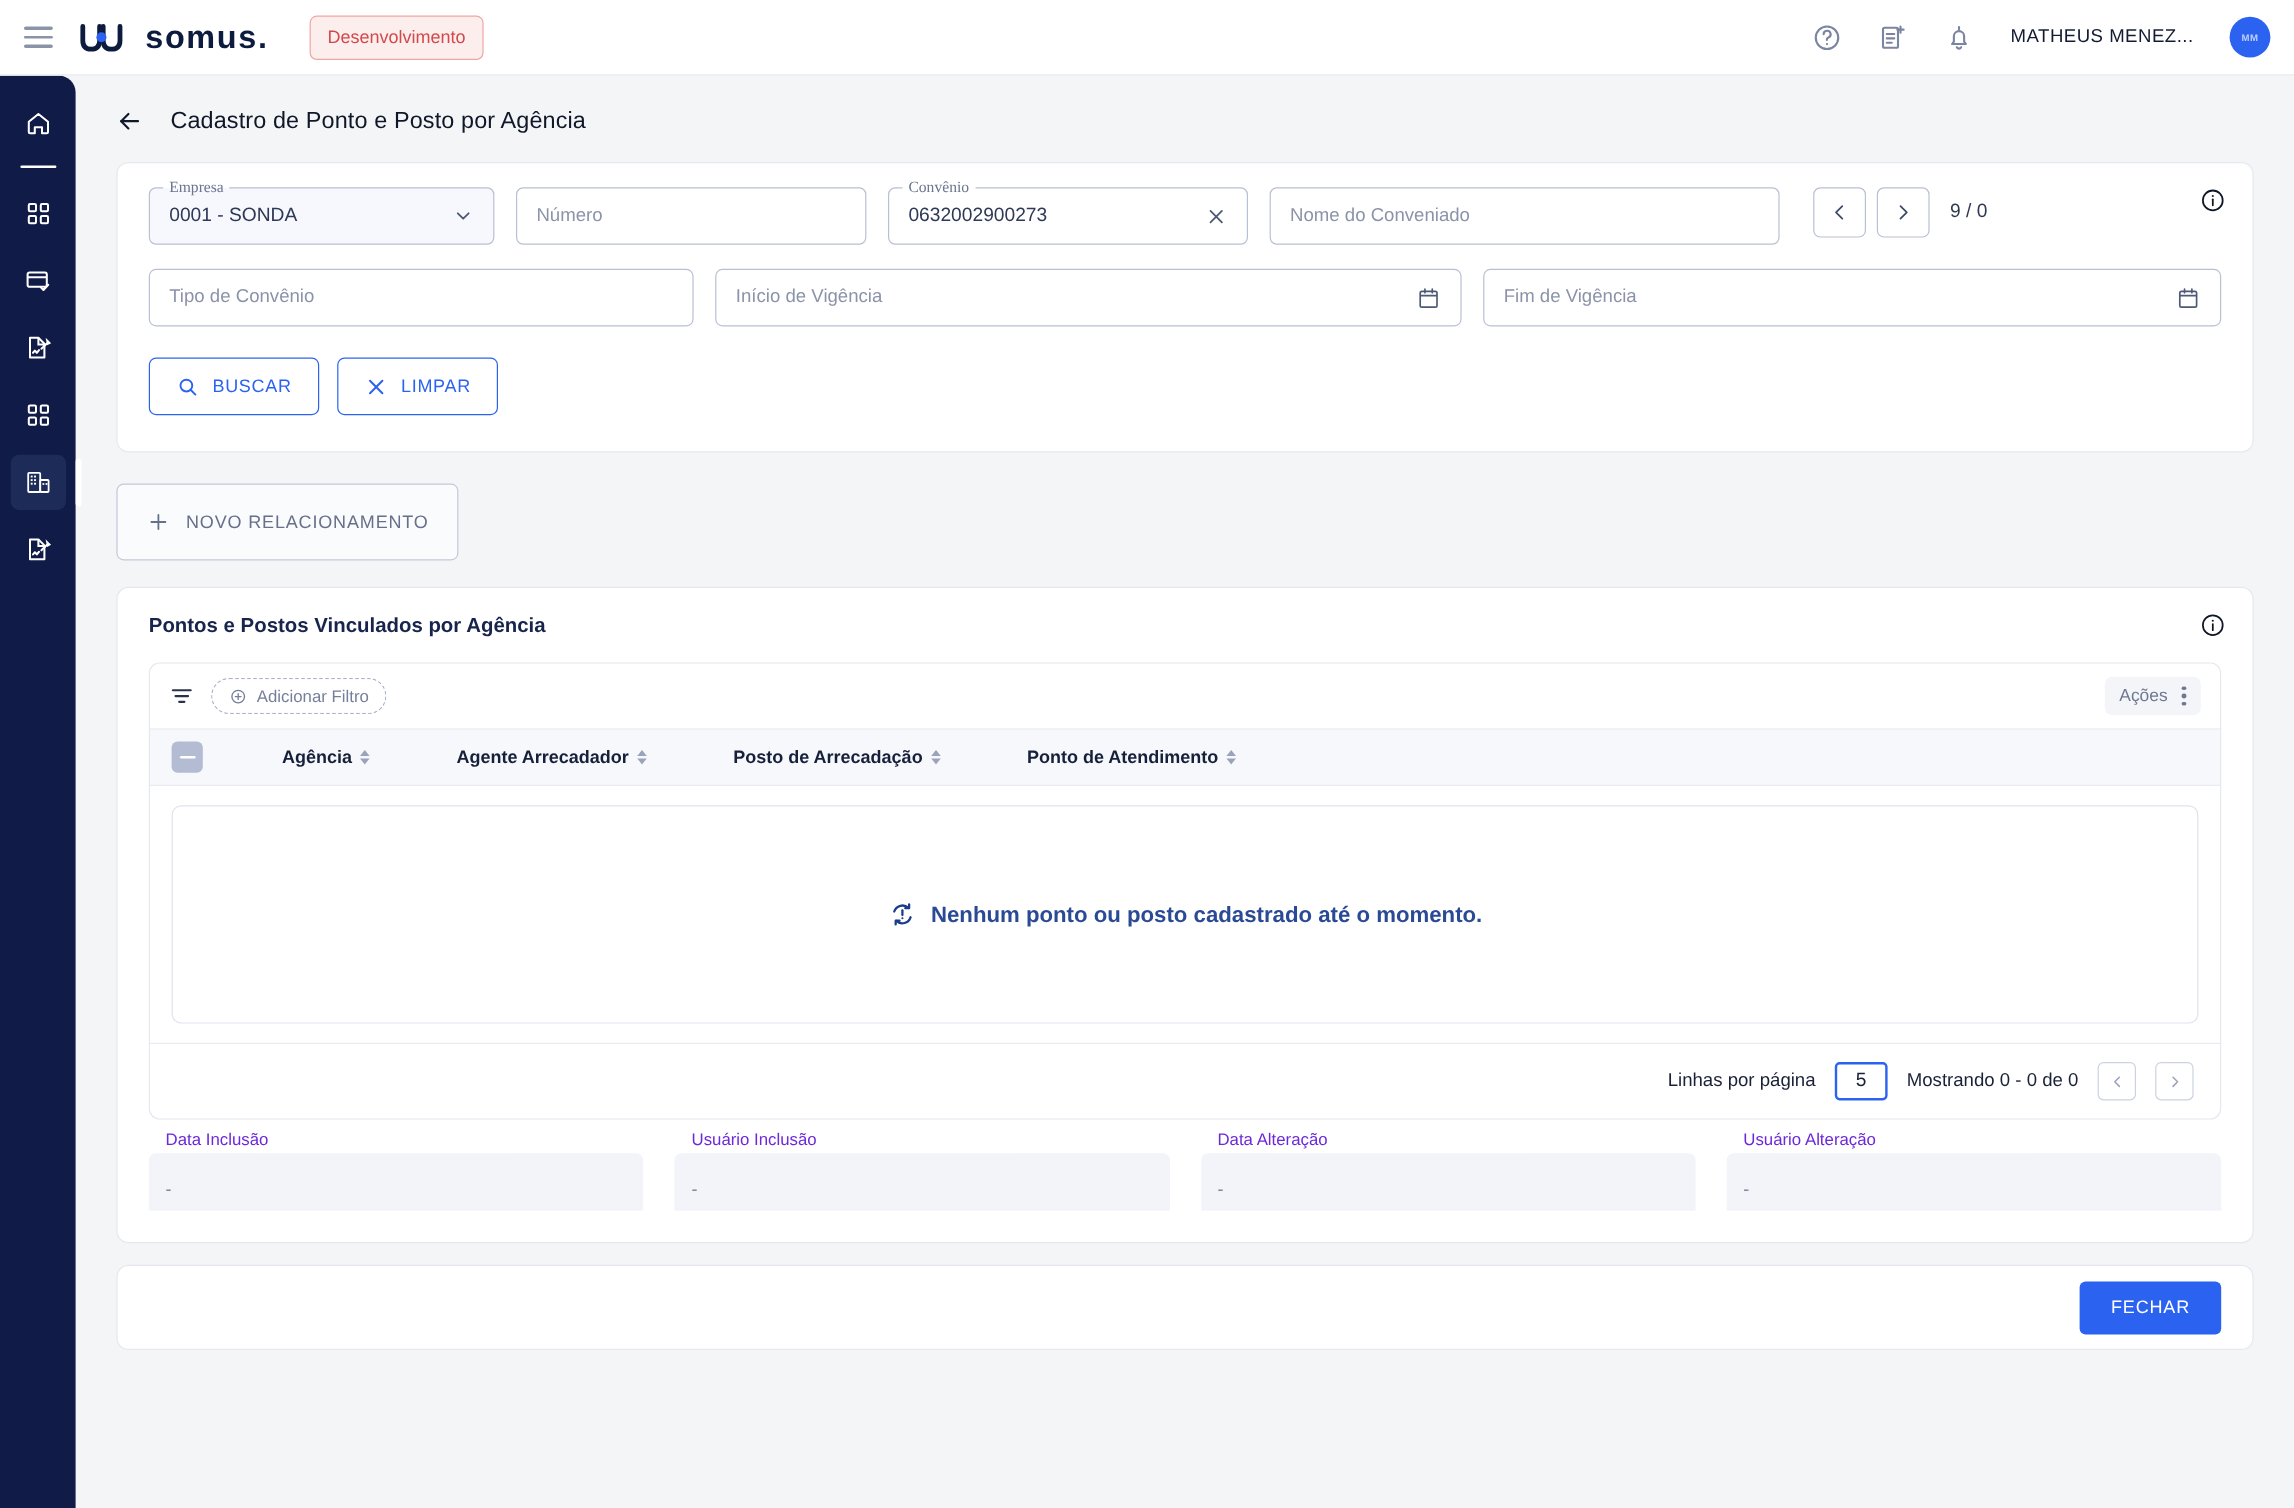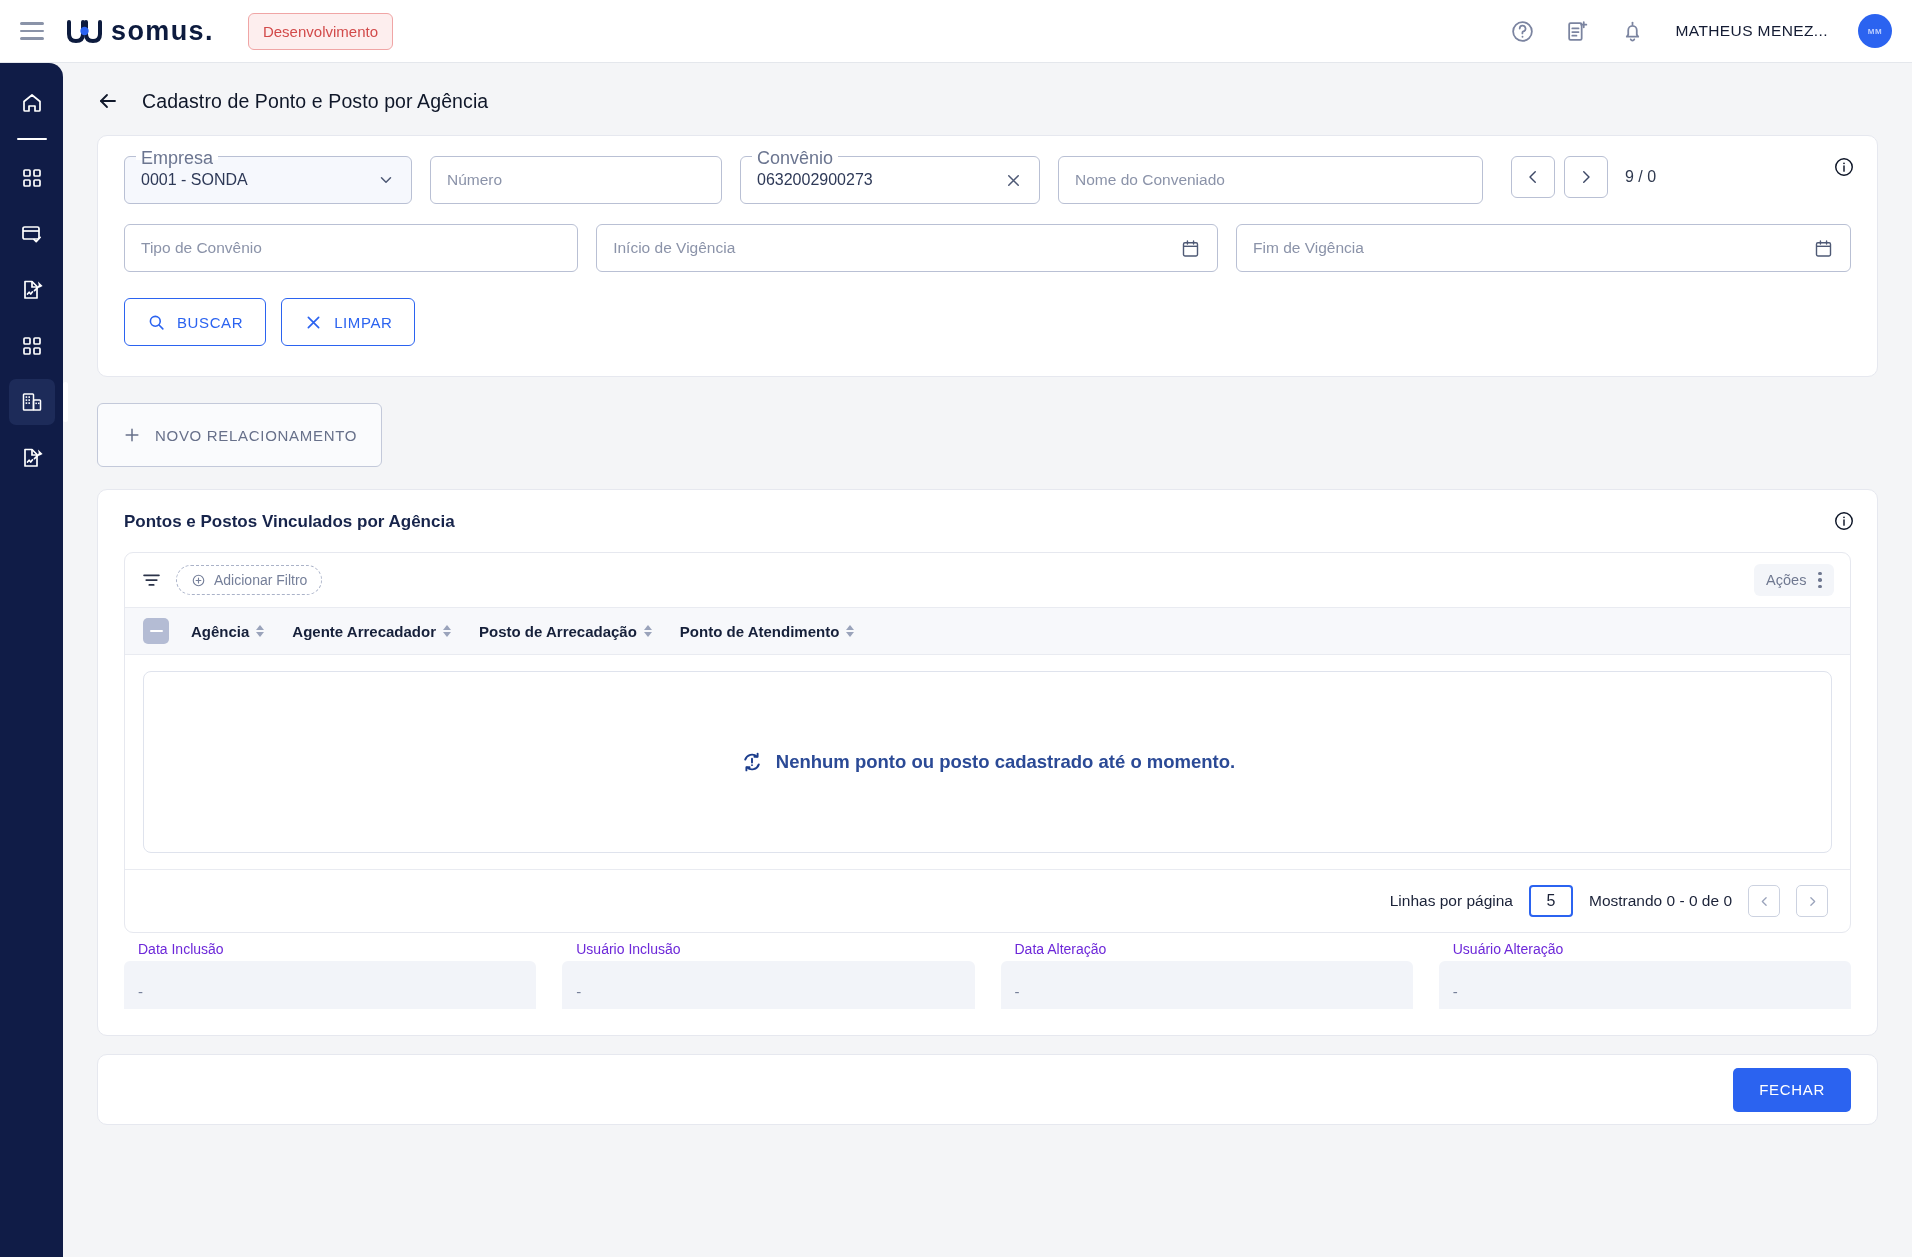--- a/index.html
+++ b/index.html
@@ -18,21 +18,21 @@
     display: flex; align-items: center;
     z-index: 30;
   }
   .hamburger {
     width: 24px; height: 18px; margin-left: 20px; margin-right: 22px;
     display: flex; flex-direction: column; justify-content: space-between;
     cursor: pointer;
   }
   .hamburger span { display: block; height: 2.6px; background: #8a93a8; border-radius: 2px; }
 
-  .brand { display: flex; align-items: center; gap: 1px; }
+  .brand { display: flex; align-items: center; gap: 11px; }
   .brand-mark { display: block; }
   .brand-word {
     font-size: 27px; font-weight: 700; color: #0d1b3e;
     letter-spacing: 1.4px;
   }
 
   .env-badge {
     margin-left: 34px;
     border: 1px solid #f0a5a5;
     background: #fdeeee;
@@ -113,21 +113,21 @@
     border-radius: 6px;
     height: 48px;
     background: #ffffff;
     display: flex; align-items: center;
     padding: 0 16px;
   }
   .field.filled-disabled { background: #f6f8fd; border-color: #b9c0d4; }
   .field .legend {
     position: absolute; top: -9px; left: 11px;
     background: #ffffff; padding: 0 5px;
-    font-size: 18px; color: #6b7590;
+    font-size: 13px; color: #6b7590; font-family: Liberation Serif, serif;
   }
   .field.filled-disabled .legend { background: linear-gradient(to bottom,#ffffff 55%, #f6f8fd 55%); }
   .field .value { font-size: 16px; color: #2e3957; }
   .field .placeholder { font-size: 15.5px; color: #8b93a9; }
   .field .trail { margin-left: auto; color: #4e5975; display: flex; align-items: center; cursor: pointer; }
 
   .f-empresa { width: 288px; }
   .f-numero  { width: 292px; }
   .f-convenio{ width: 300px; }
   .f-nome    { width: 425px; }
@@ -194,21 +194,21 @@
     height: 48px; padding: 0 18px;
   }
   .th-check {
     width: 26px; height: 26px; border-radius: 5px; background: #b4bcd4;
     display: flex; align-items: center; justify-content: center; cursor: pointer;
     margin-right: 22px;
   }
   .th-check .minus { width: 13px; height: 2.6px; background: #fff; border-radius: 2px; }
   .th {
     font-size: 15px; font-weight: 700; color: #16203a;
-    display: flex; align-items: center; gap: 7px; margin-right: 28px; cursor: pointer;
+    display: flex; align-items: center; gap: 7px; margin-right: 28px; cursor: pointer; margin-left: 44px;
   }
   .sort { display: flex; flex-direction: column; gap: 2px; }
   .sort .up, .sort .dn {
     width: 0; height: 0; border-left: 4px solid transparent; border-right: 4px solid transparent;
   }
   .sort .up { border-bottom: 5px solid #9aa3bb; }
   .sort .dn { border-top: 5px solid #9aa3bb; }
 
   .empty-box {
     margin: 16px 18px;

